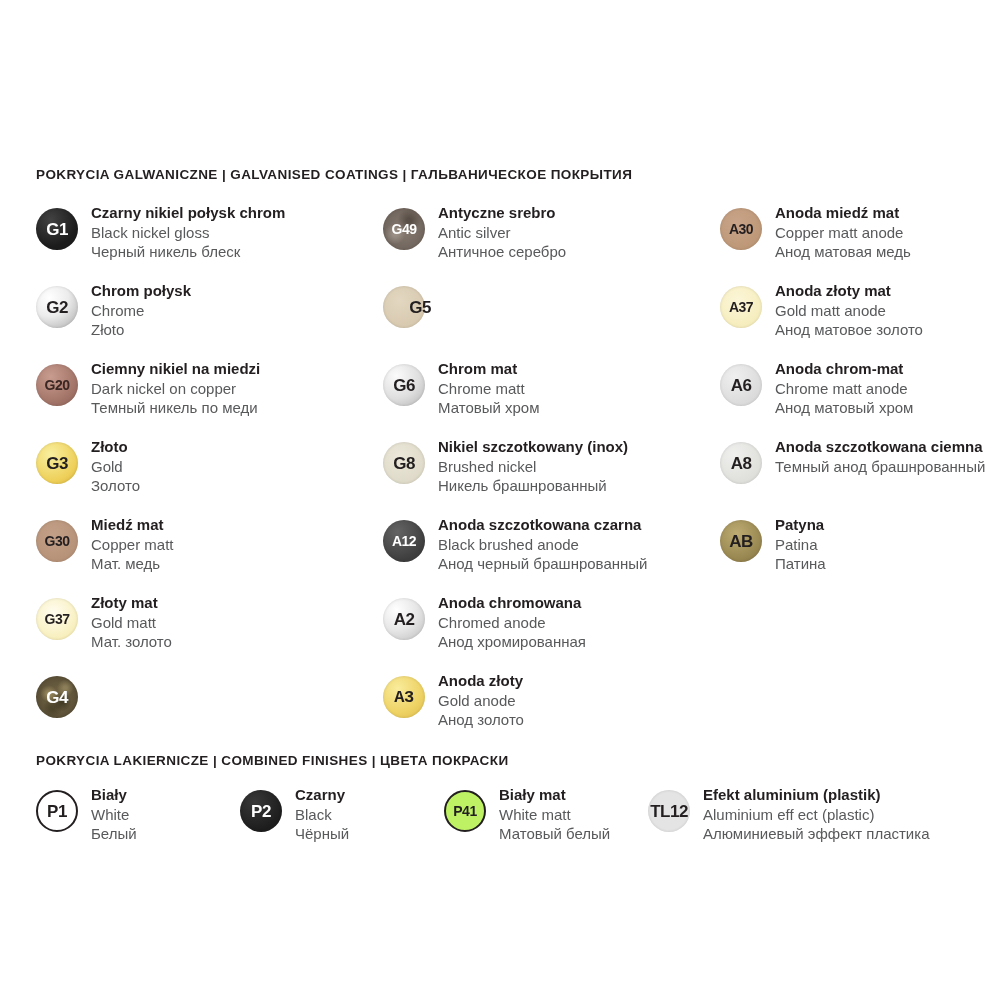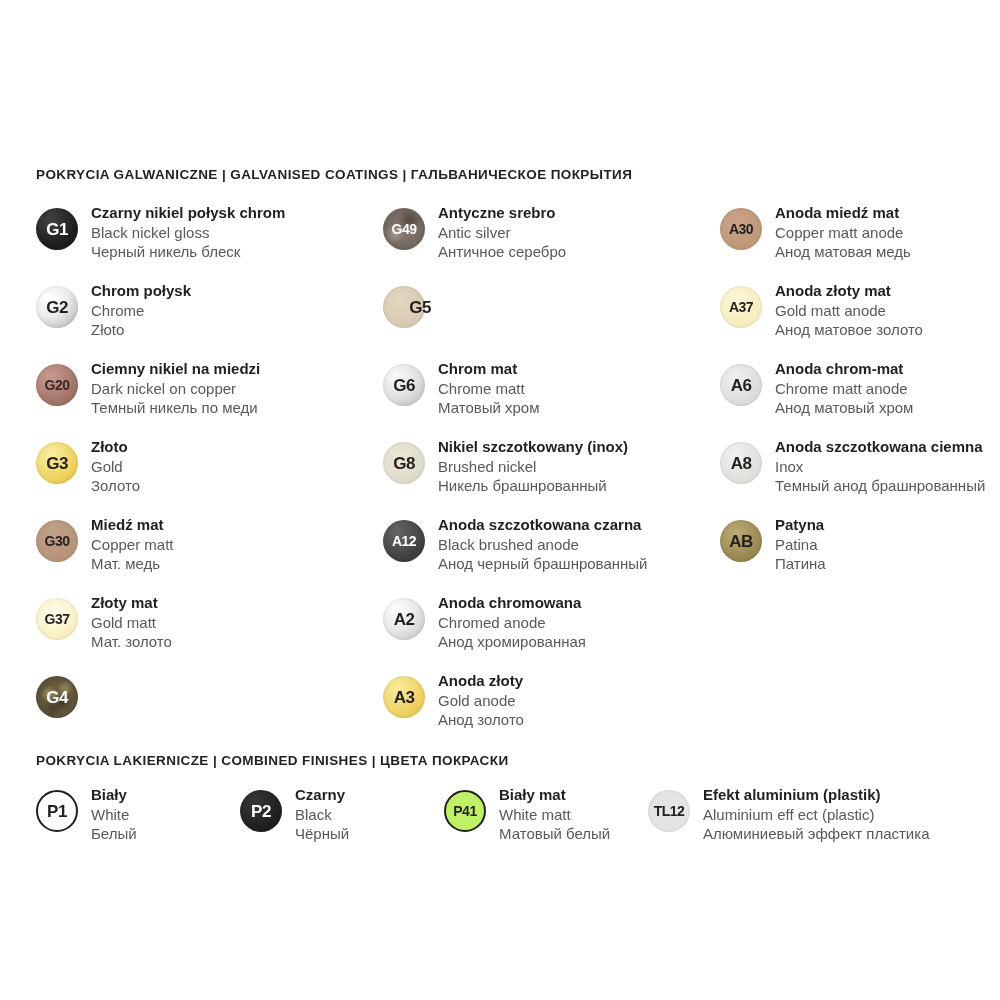--- a/index.html
+++ b/index.html
@@ -157,21 +157,21 @@
           <span class="swatch-code" style="color: rgb(35, 31, 32); font-size: 17px;">A2</span>
         </div>
         <div class="labels">
           <div class="label-pl">Anoda chromowana</div>
           <div class="label-en">Chromed anode</div>
           <div class="label-ru">Анод хромированная</div>
         </div>
       </div>
       <div class="finish-item">
         <div class="swatch" style="background: radial-gradient(circle at 35% 30%, rgb(249, 236, 156), rgb(238, 210, 100) 60%, rgb(221, 187, 74));">
-          <span class="swatch-code" style="color: rgb(35, 31, 32); font-size: 17px;">A3</span>
+          <span class="swatch-code" style="color: rgb(35, 31, 32); font-size: 17px; font-family: Liberation Mono, monospace;">A3</span>
         </div>
         <div class="labels">
           <div class="label-pl">Anoda złoty</div>
           <div class="label-en">Gold anode</div>
           <div class="label-ru">Анод золото</div>
         </div>
       </div>
     </div>
   <div class="col">
       <div class="finish-item">
@@ -203,21 +203,20 @@
           <div class="label-en">Chrome matt anode</div>
           <div class="label-ru">Анод матовый хром</div>
         </div>
       </div>
       <div class="finish-item">
         <div class="swatch" style="background: radial-gradient(circle at 35% 30%, rgb(240, 240, 238), rgb(215, 215, 211));">
           <span class="swatch-code" style="color: rgb(35, 31, 32); font-size: 17px;">A8</span>
         </div>
         <div class="labels">
           <div class="label-pl">Anoda szczotkowana ciemna</div>
-          <div class="label-en">Inox</div>
           <div class="label-ru">Темный анод брашнрованный</div>
         </div>
       </div>
       <div class="finish-item">
         <div class="swatch" style="background: radial-gradient(circle at 40% 32%, rgb(188, 171, 114), rgb(151, 133, 79) 70%, rgb(124, 108, 64));">
           <span class="swatch-code" style="color: rgb(35, 31, 32); font-size: 17px;">AB</span>
         </div>
         <div class="labels">
           <div class="label-pl">Patyna</div>
           <div class="label-en">Patina</div>
@@ -255,21 +254,21 @@
         <span class="swatch-code" style="color: rgb(35, 31, 32); font-size: 14px;">P41</span>
       </div>
       <div class="labels">
         <div class="label-pl">Biały mat</div>
         <div class="label-en">White matt</div>
         <div class="label-ru">Матовый белый</div>
       </div>
     </div>
     <div class="finish-item">
       <div class="swatch" style="background: rgb(228, 228, 228);">
-        <span class="swatch-code" style="color: rgb(35, 31, 32); font-size: 14px;">TL12</span>
+        <span class="swatch-code" style="color: rgb(35, 31, 32); font-size: 17px;">TL12</span>
       </div>
       <div class="labels">
         <div class="label-pl">Efekt aluminium (plastik)</div>
         <div class="label-en">Aluminium eff ect (plastic)</div>
         <div class="label-ru">Алюминиевый эффект пластика</div>
       </div>
     </div>
   </div>
 
 </body></html>

